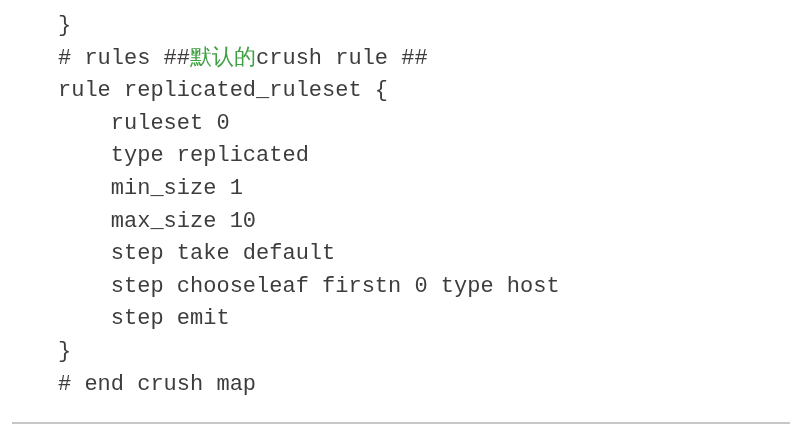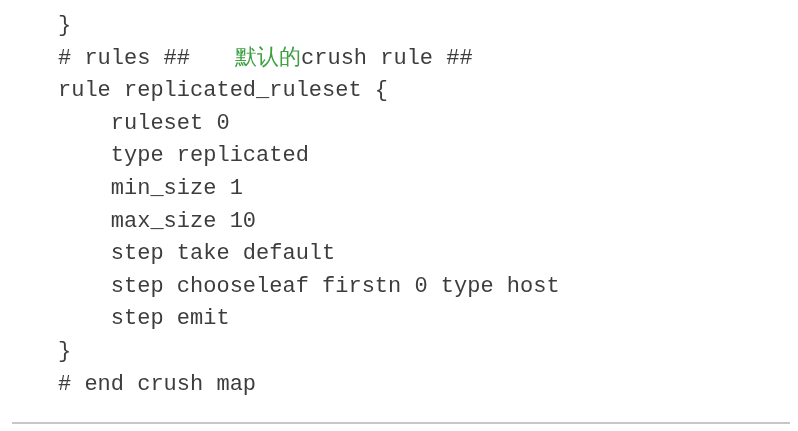--- a/index.html
+++ b/index.html
@@ -28,21 +28,20 @@
   .code-line {
     height: 32.6px;
     white-space: pre;
   }
   .code-segment {
     white-space: pre;
   }
   .hl {
     color: var(--hl, #3fa043);
     font-family: "Liberation Mono", "DejaVu Sans", sans-serif;
-    margin-left: 45px;
   }
   .page-divider {
     position: absolute;
     left: 12px;
     right: 8px;
     top: 422px;
     height: 2px;
     background: var(--divider, #c7c7c7);
   }
 </style>

